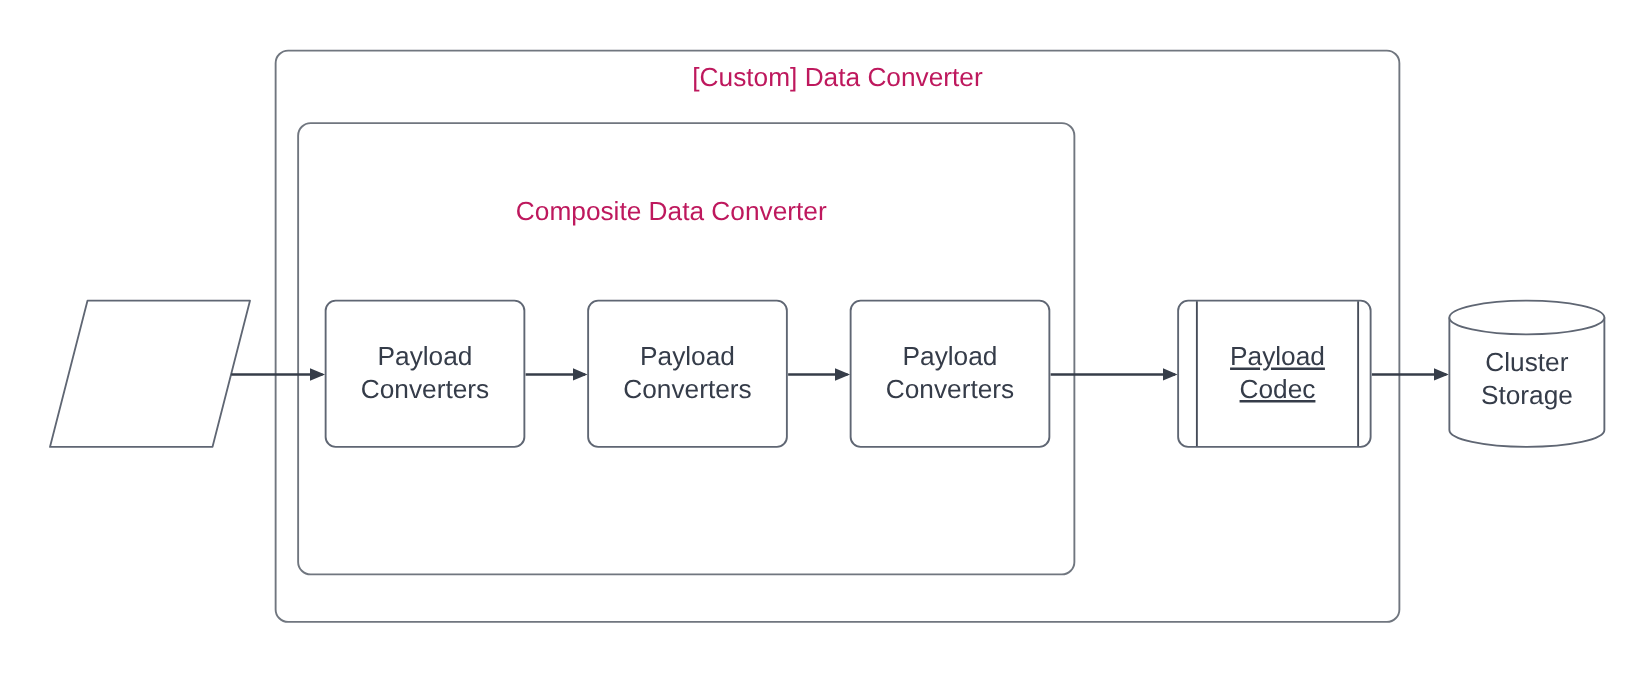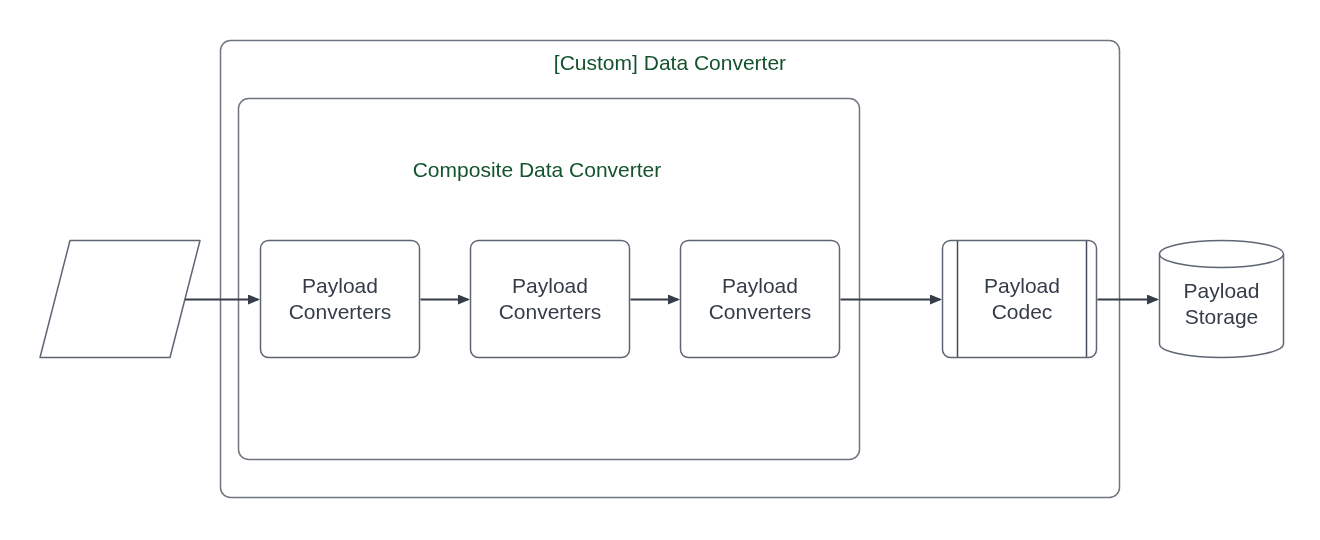--- a/index.html
+++ b/index.html
@@ -25,21 +25,21 @@
     color: #353c49;
     font-size: 21px;
     line-height: 26px;
   }
   .title-label {
     position: absolute;
     display: flex;
     align-items: center;
     justify-content: center;
     text-align: right;
-    color: #14532d;
+    color: #be185d;
     font-size: 21px;
     line-height: 28px;
     white-space: nowrap;
   }
 </style>
 </head>
 <body>
 
 <div class="canvas">
 
@@ -78,17 +78,17 @@
 
   <div class="title-label" style="left:238px; top:156px; width:598px; height:28px;">Composite Data Converter</div>
 
 
   <div class="label" style="left:260px; top:240px; width:160px; height:118px; padding:0 18px; box-sizing:border-box;">Payload Converters</div>
 
   <div class="label" style="left:470px; top:240px; width:160px; height:118px; padding:0 18px; box-sizing:border-box;">Payload Converters</div>
 
   <div class="label" style="left:680px; top:240px; width:160px; height:118px; padding:0 18px; box-sizing:border-box;">Payload Converters</div>
 
-  <div class="label" style="left:958px; top:240px; width:128px; height:118px; padding:0 10px; box-sizing:border-box;">Payload Codec</div>
+  <div class="label" style="left:958px; top:240px; width:128px; height:118px; padding:0 10px; box-sizing:border-box;text-decoration:underline;">Payload Codec</div>
 
-  <div class="label" style="left:1159px; top:252px; width:125px; height:104px; padding:0 14px; box-sizing:border-box;">Payload Storage</div>
+  <div class="label" style="left:1159px; top:252px; width:125px; height:104px; padding:0 14px; box-sizing:border-box;">Cluster Storage</div>
 
 </div>
 
 </body></html>

